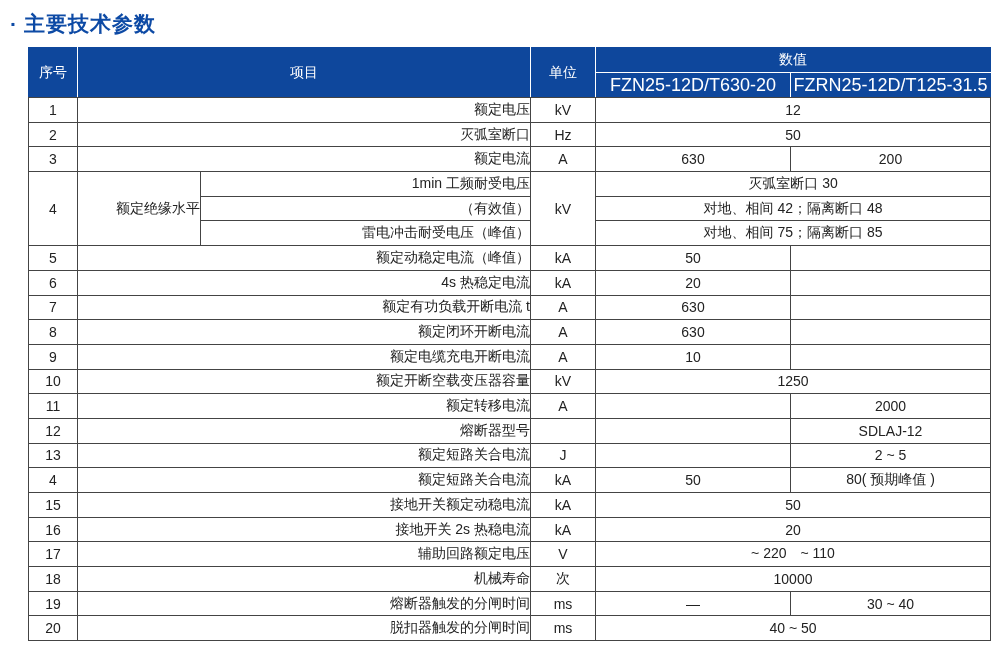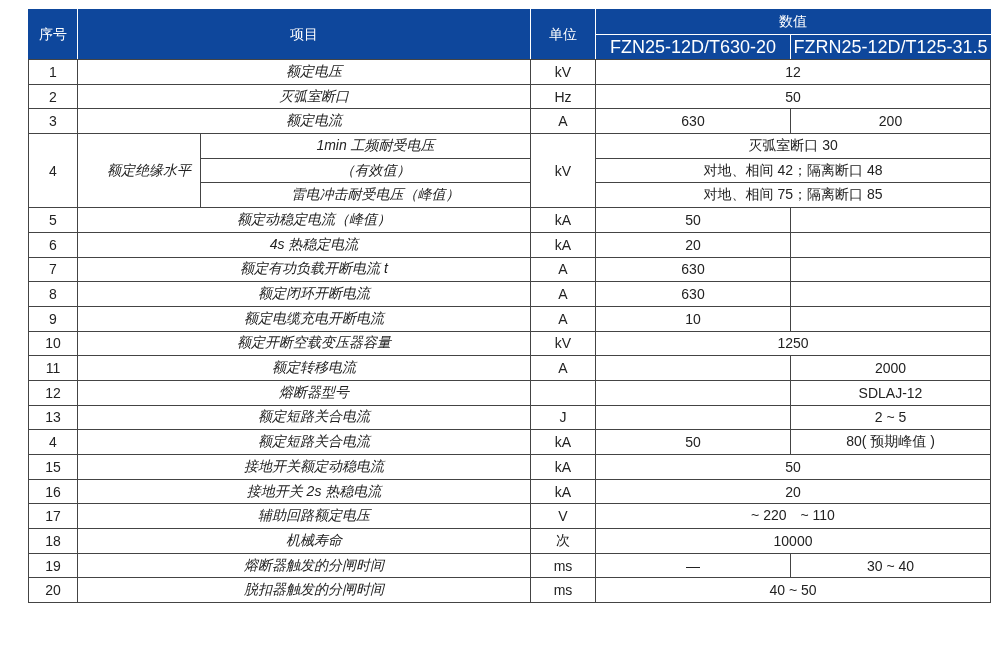--- a/index.html
+++ b/index.html
@@ -56,30 +56,32 @@
     border:1px solid var(--border);
     height:23.7px;
     padding:0;
     text-align:center;
     vertical-align:middle;
     background:#ffffff;
     white-space:nowrap;
     overflow:hidden;
   }
   tbody td.item,tbody td.subitem{
-    text-align:center;
+    text-align:right;
     padding-left:20px;
-    font-style:italic;
   }
 </style>
 </head>
 <body>
 
 <div class="page">
 
+  <div class="doc-title">
+    <span class="bullet">·</span><span>主要技术参数</span>
+  </div>
 
   <table class="params">
     <colgroup>
       <col style="width:49px">
       <col style="width:123px">
       <col style="width:330px">
       <col style="width:65px">
       <col style="width:195px">
       <col style="width:200px">
     </colgroup>

